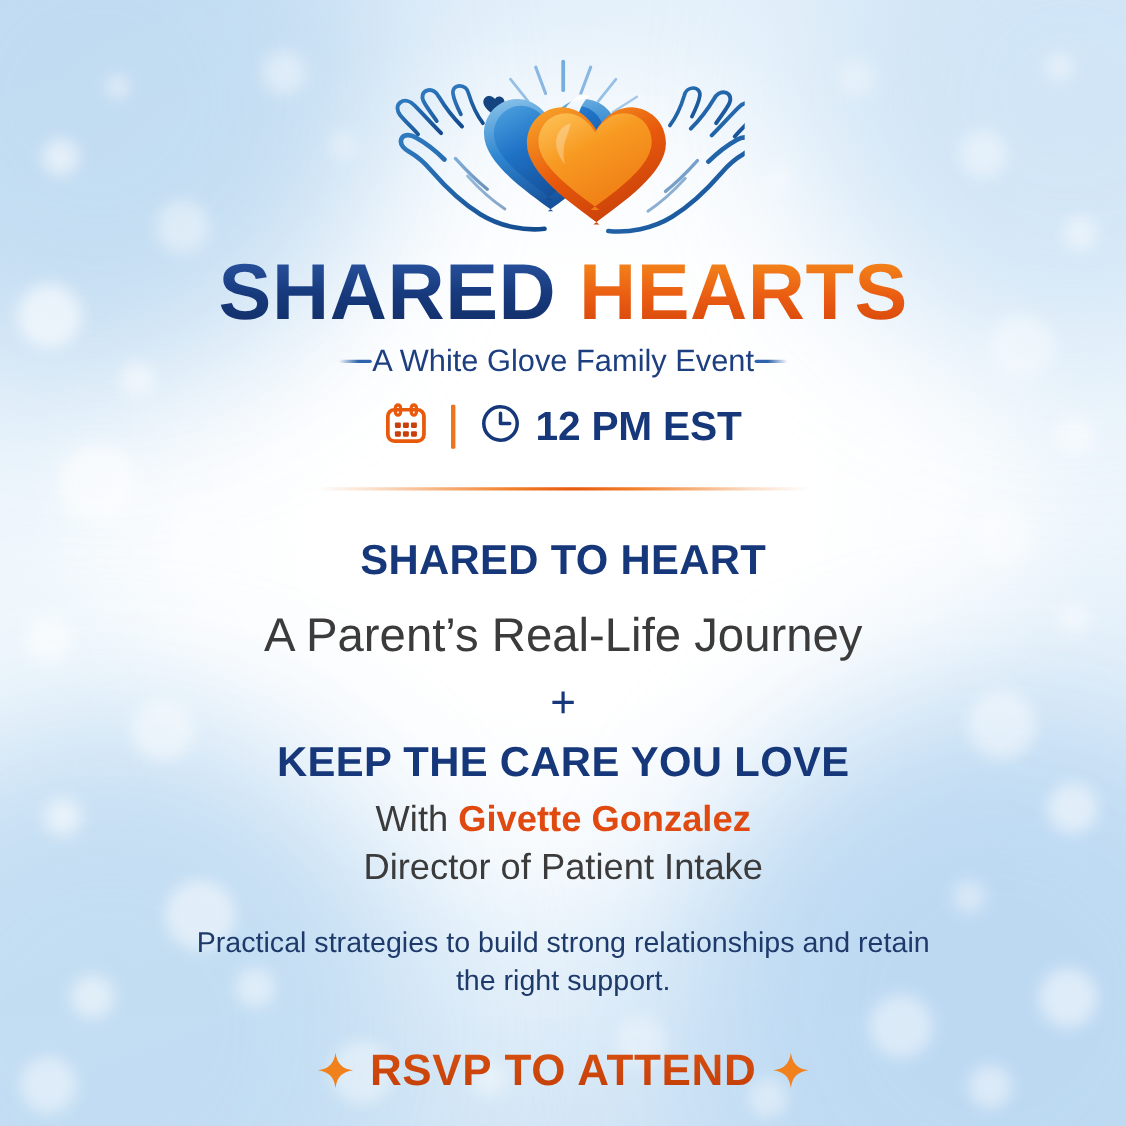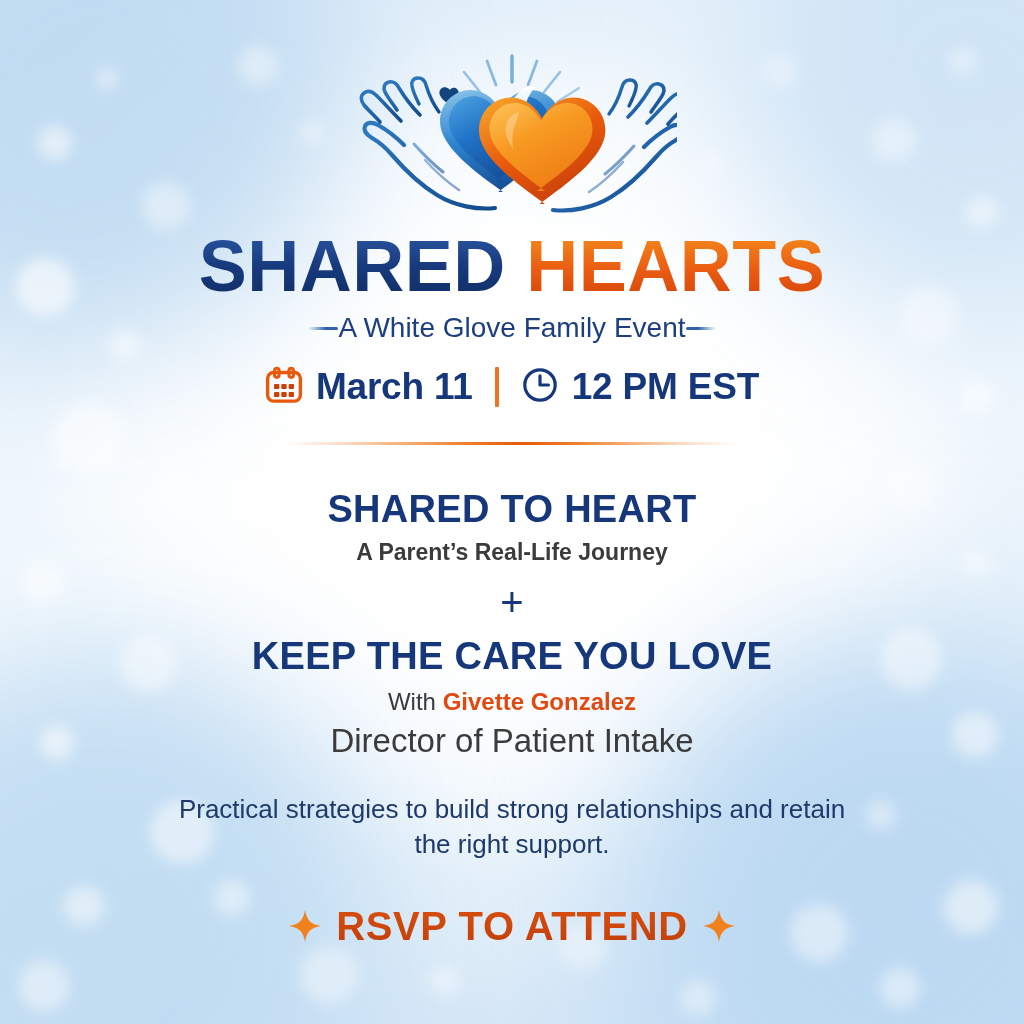--- a/index.html
+++ b/index.html
@@ -153,37 +153,37 @@
   .session-1 { margin-top: 44px; text-align: center; }
   .sess-head {
     color: #16387a;
     font-size: 38px;
     font-weight: 700;
     letter-spacing: 0.3px;
     line-height: 1.1;
     white-space: nowrap;
   }
   .sess-sub {
-    margin-top: 8px;
+    margin-top: 22px;
     color: #3b3b3b;
-    font-size: 23px;
-    font-weight: 700;
+    font-size: 43px;
+    font-weight: 400;
     white-space: nowrap;
   }
   .plus {
     margin-top: 16px;
     color: #16387a;
     font-size: 40px;
     font-weight: 300;
     line-height: 1;
   }
   .session-2 { margin-top: 14px; text-align: center; }
   .with-line {
     margin-top: 10px;
-    font-size: 24px;
+    font-size: 33px;
     white-space: nowrap;
   }
   .with-line .with { color: #3b3b3b; font-weight: 400; }
   .with-line .name { color: #e0490f; font-weight: 700; }
   .role {
     margin-top: 6px;
     color: #3b3b3b;
     font-size: 33px;
     font-weight: 400;
     white-space: nowrap;
@@ -362,21 +362,20 @@
             <g fill="#c9400a">
               <rect x="9" y="18" width="5.4" height="5" rx="1"></rect>
               <rect x="16.3" y="18" width="5.4" height="5" rx="1"></rect>
               <rect x="23.6" y="18" width="5.4" height="5" rx="1"></rect>
               <rect x="9" y="26" width="5.4" height="5" rx="1"></rect>
               <rect x="16.3" y="26" width="5.4" height="5" rx="1"></rect>
               <rect x="23.6" y="26" width="5.4" height="5" rx="1"></rect>
             </g>
           </svg>
         </span>
-        <span class="label">March 11</span>
       </div>
 
       <span class="vbar"></span>
 
       <div class="chunk">
         <span>
           <svg width="38" height="38" viewBox="0 0 38 38" xmlns="http://www.w3.org/2000/svg">
             <circle cx="19" cy="19" r="15.2" fill="none" stroke="#16387a" stroke-width="3.2"></circle>
             <path d="M19 9.8 V19 H27.4" fill="none" stroke="#16387a" stroke-width="3.2" stroke-linecap="round" stroke-linejoin="round"></path>
           </svg>

